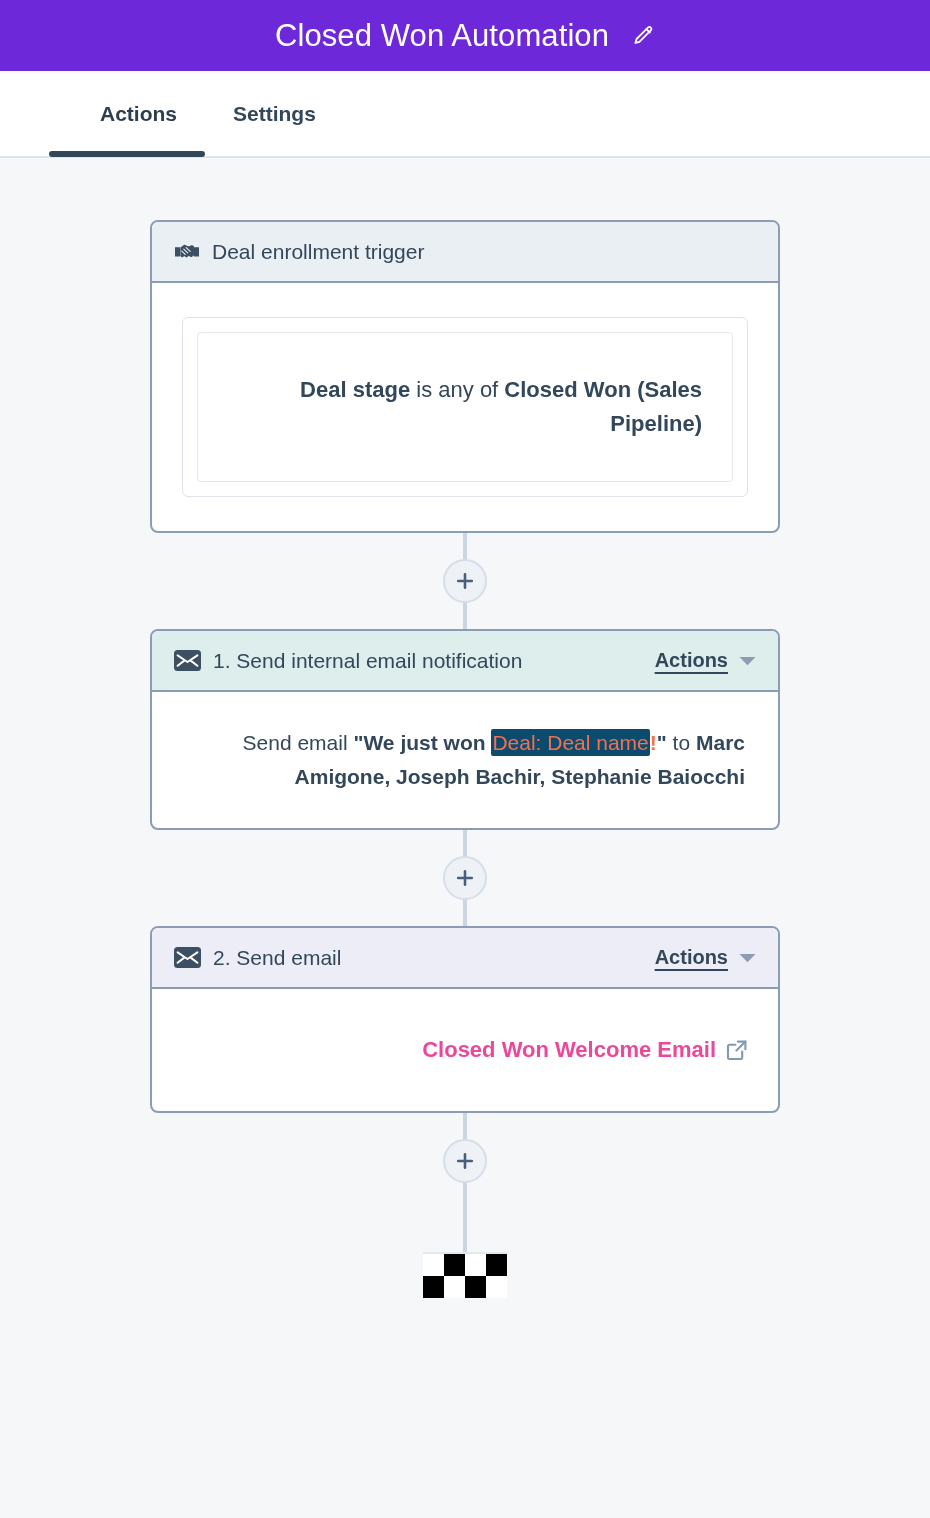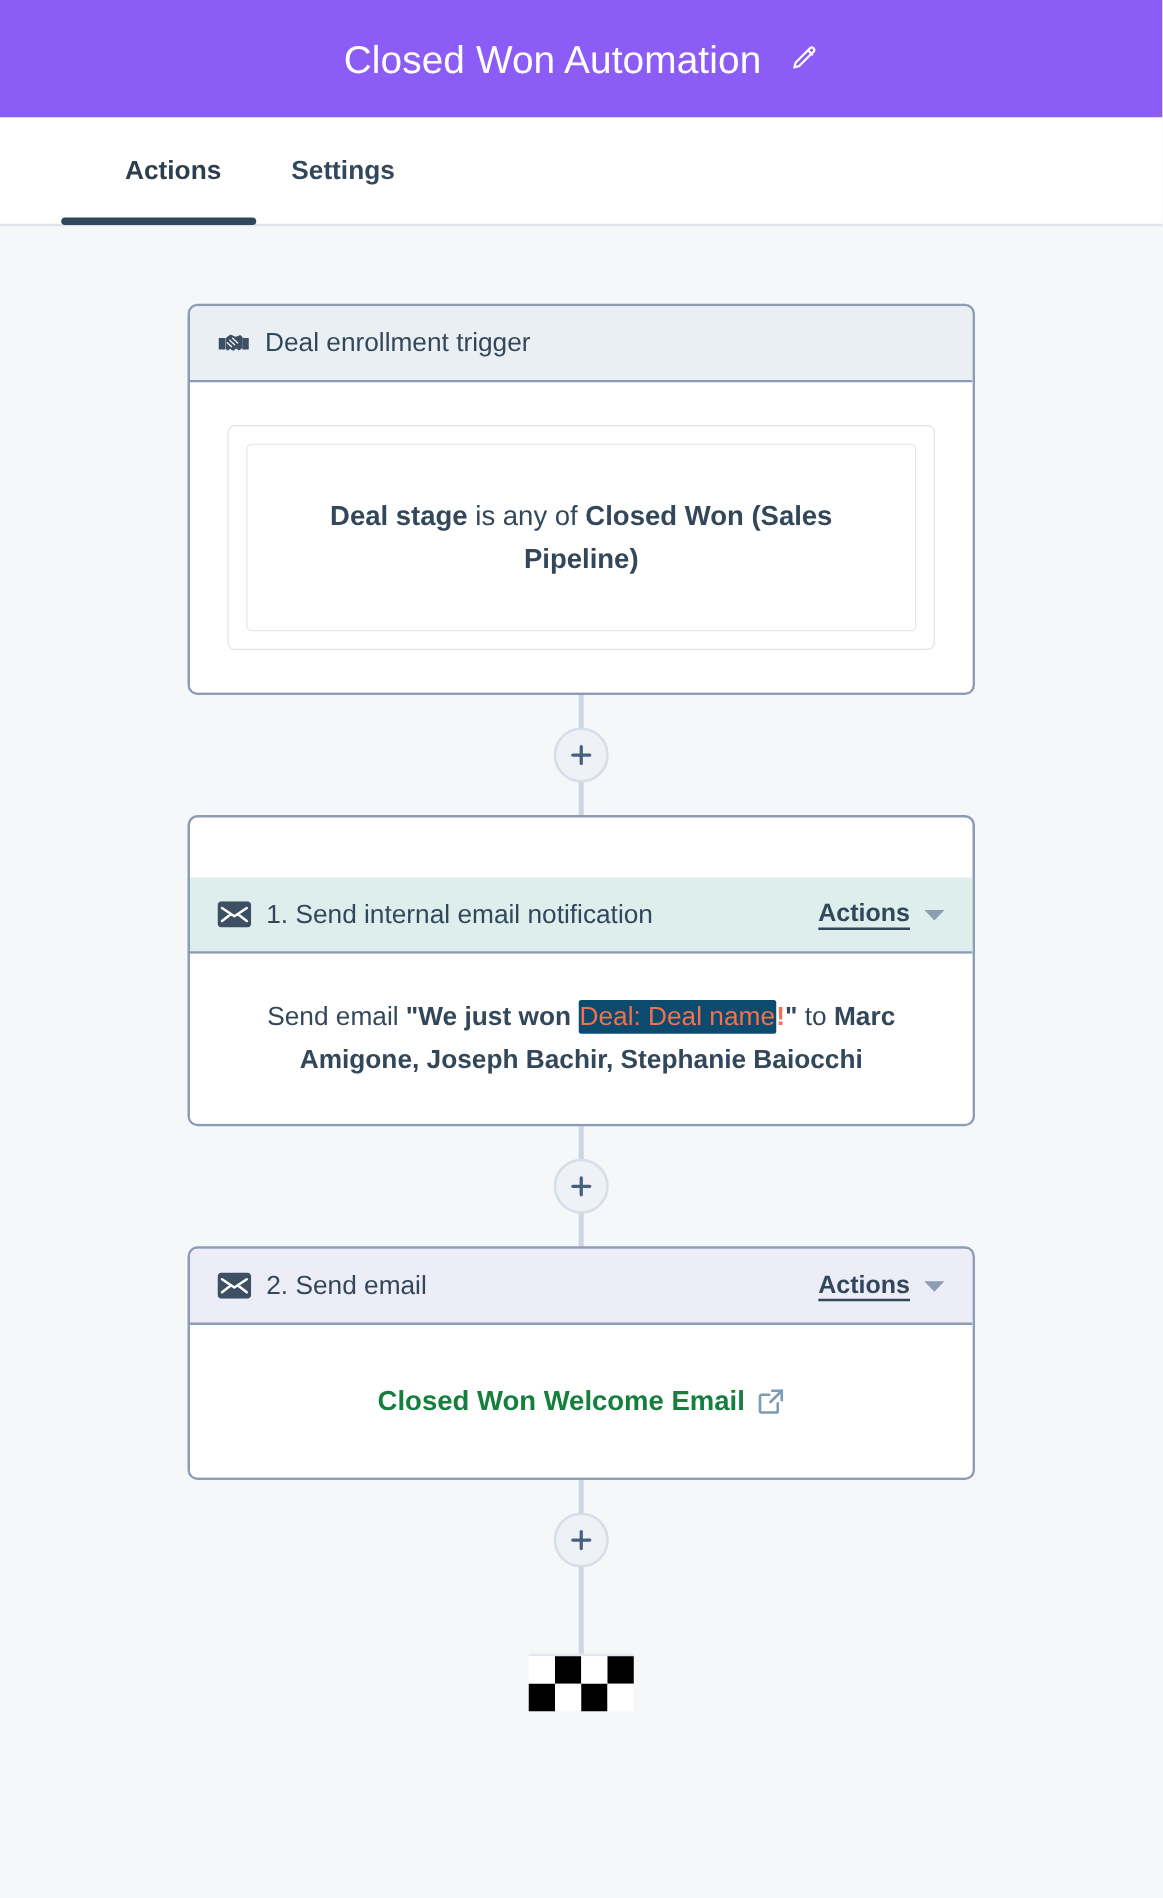--- a/index.html
+++ b/index.html
@@ -12,22 +12,22 @@
 
   body {
     font-family: "Liberation Sans", sans-serif;
     background: #f5f7f9;
     color: #33475b;
     -webkit-font-smoothing: antialiased;
   }
 
   
   .topbar {
-    height: 94px;
-    background: #8b5cf6;
+    height: 71px;
+    background: #6d28d9;
     display: flex;
     align-items: center;
     justify-content: center;
     gap: 22px;
     position: relative;
   }
   .topbar-title {
     color: #ffffff;
     font-size: 31px;
     font-weight: 400;
@@ -138,21 +138,21 @@
   }
   .card-header {
     display: flex;
     align-items: center;
     border-bottom: 2px solid #8d9cb5;
     padding: 0 22px;
     height: 61px;
     gap: 12px;
   }
   .card-header.trigger  { background: #eaeff3; }
-  .card-header.email-1  { background: #ddeeec; margin-top: 48px; }
+  .card-header.email-1  { background: #ddeeec; }
   .card-header.email-2  { background: #ecedf7; }
 
   .card-header-title {
     font-size: 21px;
     color: #33475b;
     font-weight: 400;
     white-space: nowrap;
   }
   .card-header-spacer { flex: 1; }
 
@@ -170,21 +170,22 @@
     font-weight: bold;
     color: #33475b;
     text-decoration: underline;
     text-underline-offset: 5px;
   }
   .caret { display: block; }
 
   .card-body {
     background: #ffffff;
     padding: 34px 30px;
-    text-align: center;
+    text-align: right;
+    border-radius: 13px;
   }
 
   
   .filter-outer {
     border: 1px solid #dfe3eb;
     border-radius: 6px;
     padding: 14px;
   }
   .filter-inner {
     border: 1px solid #e5e8ed;
@@ -215,21 +216,21 @@
   }
   .token-bang { color: #f2714f; font-weight: bold; }
 
   
   .email-link {
     display: inline-flex;
     align-items: center;
     gap: 10px;
     font-size: 22px;
     font-weight: bold;
-    color: #15803d;
+    color: #ec4899;
     text-decoration: none;
     cursor: pointer;
   }
   .ext-icon { display: block; }
 
   
   .end-wrap {
     position: relative;
     display: flex;
     justify-content: center;

